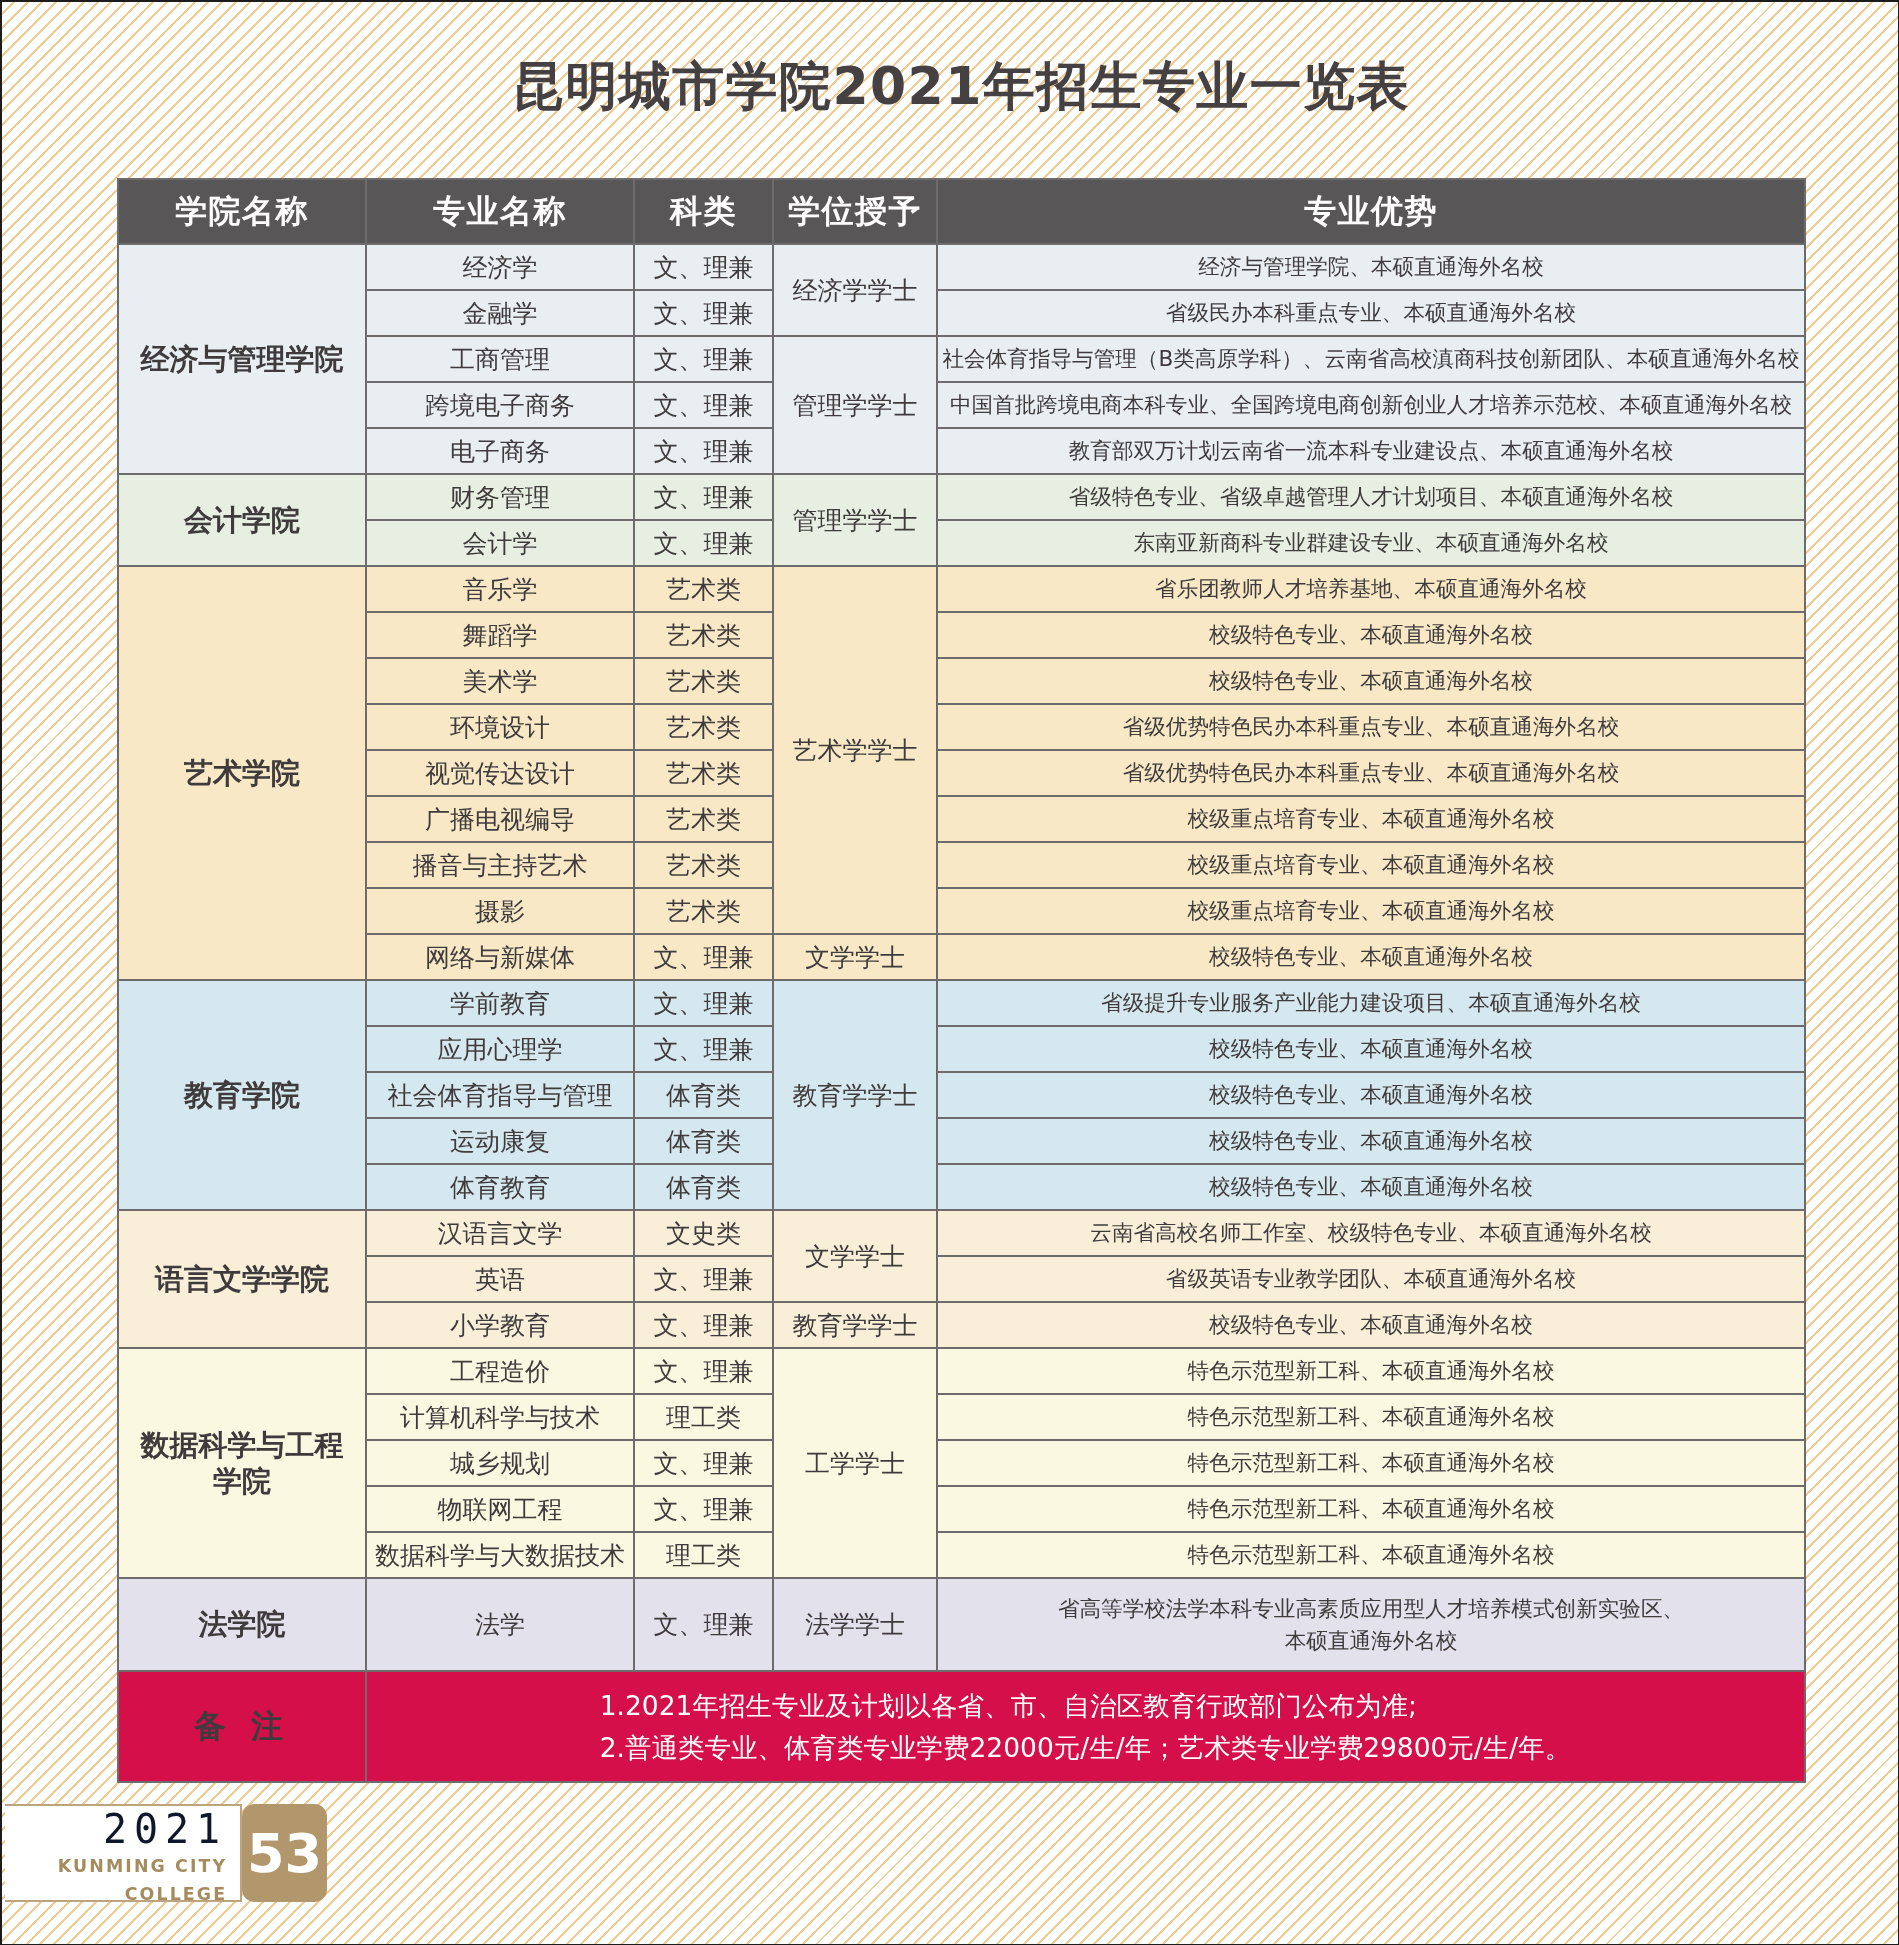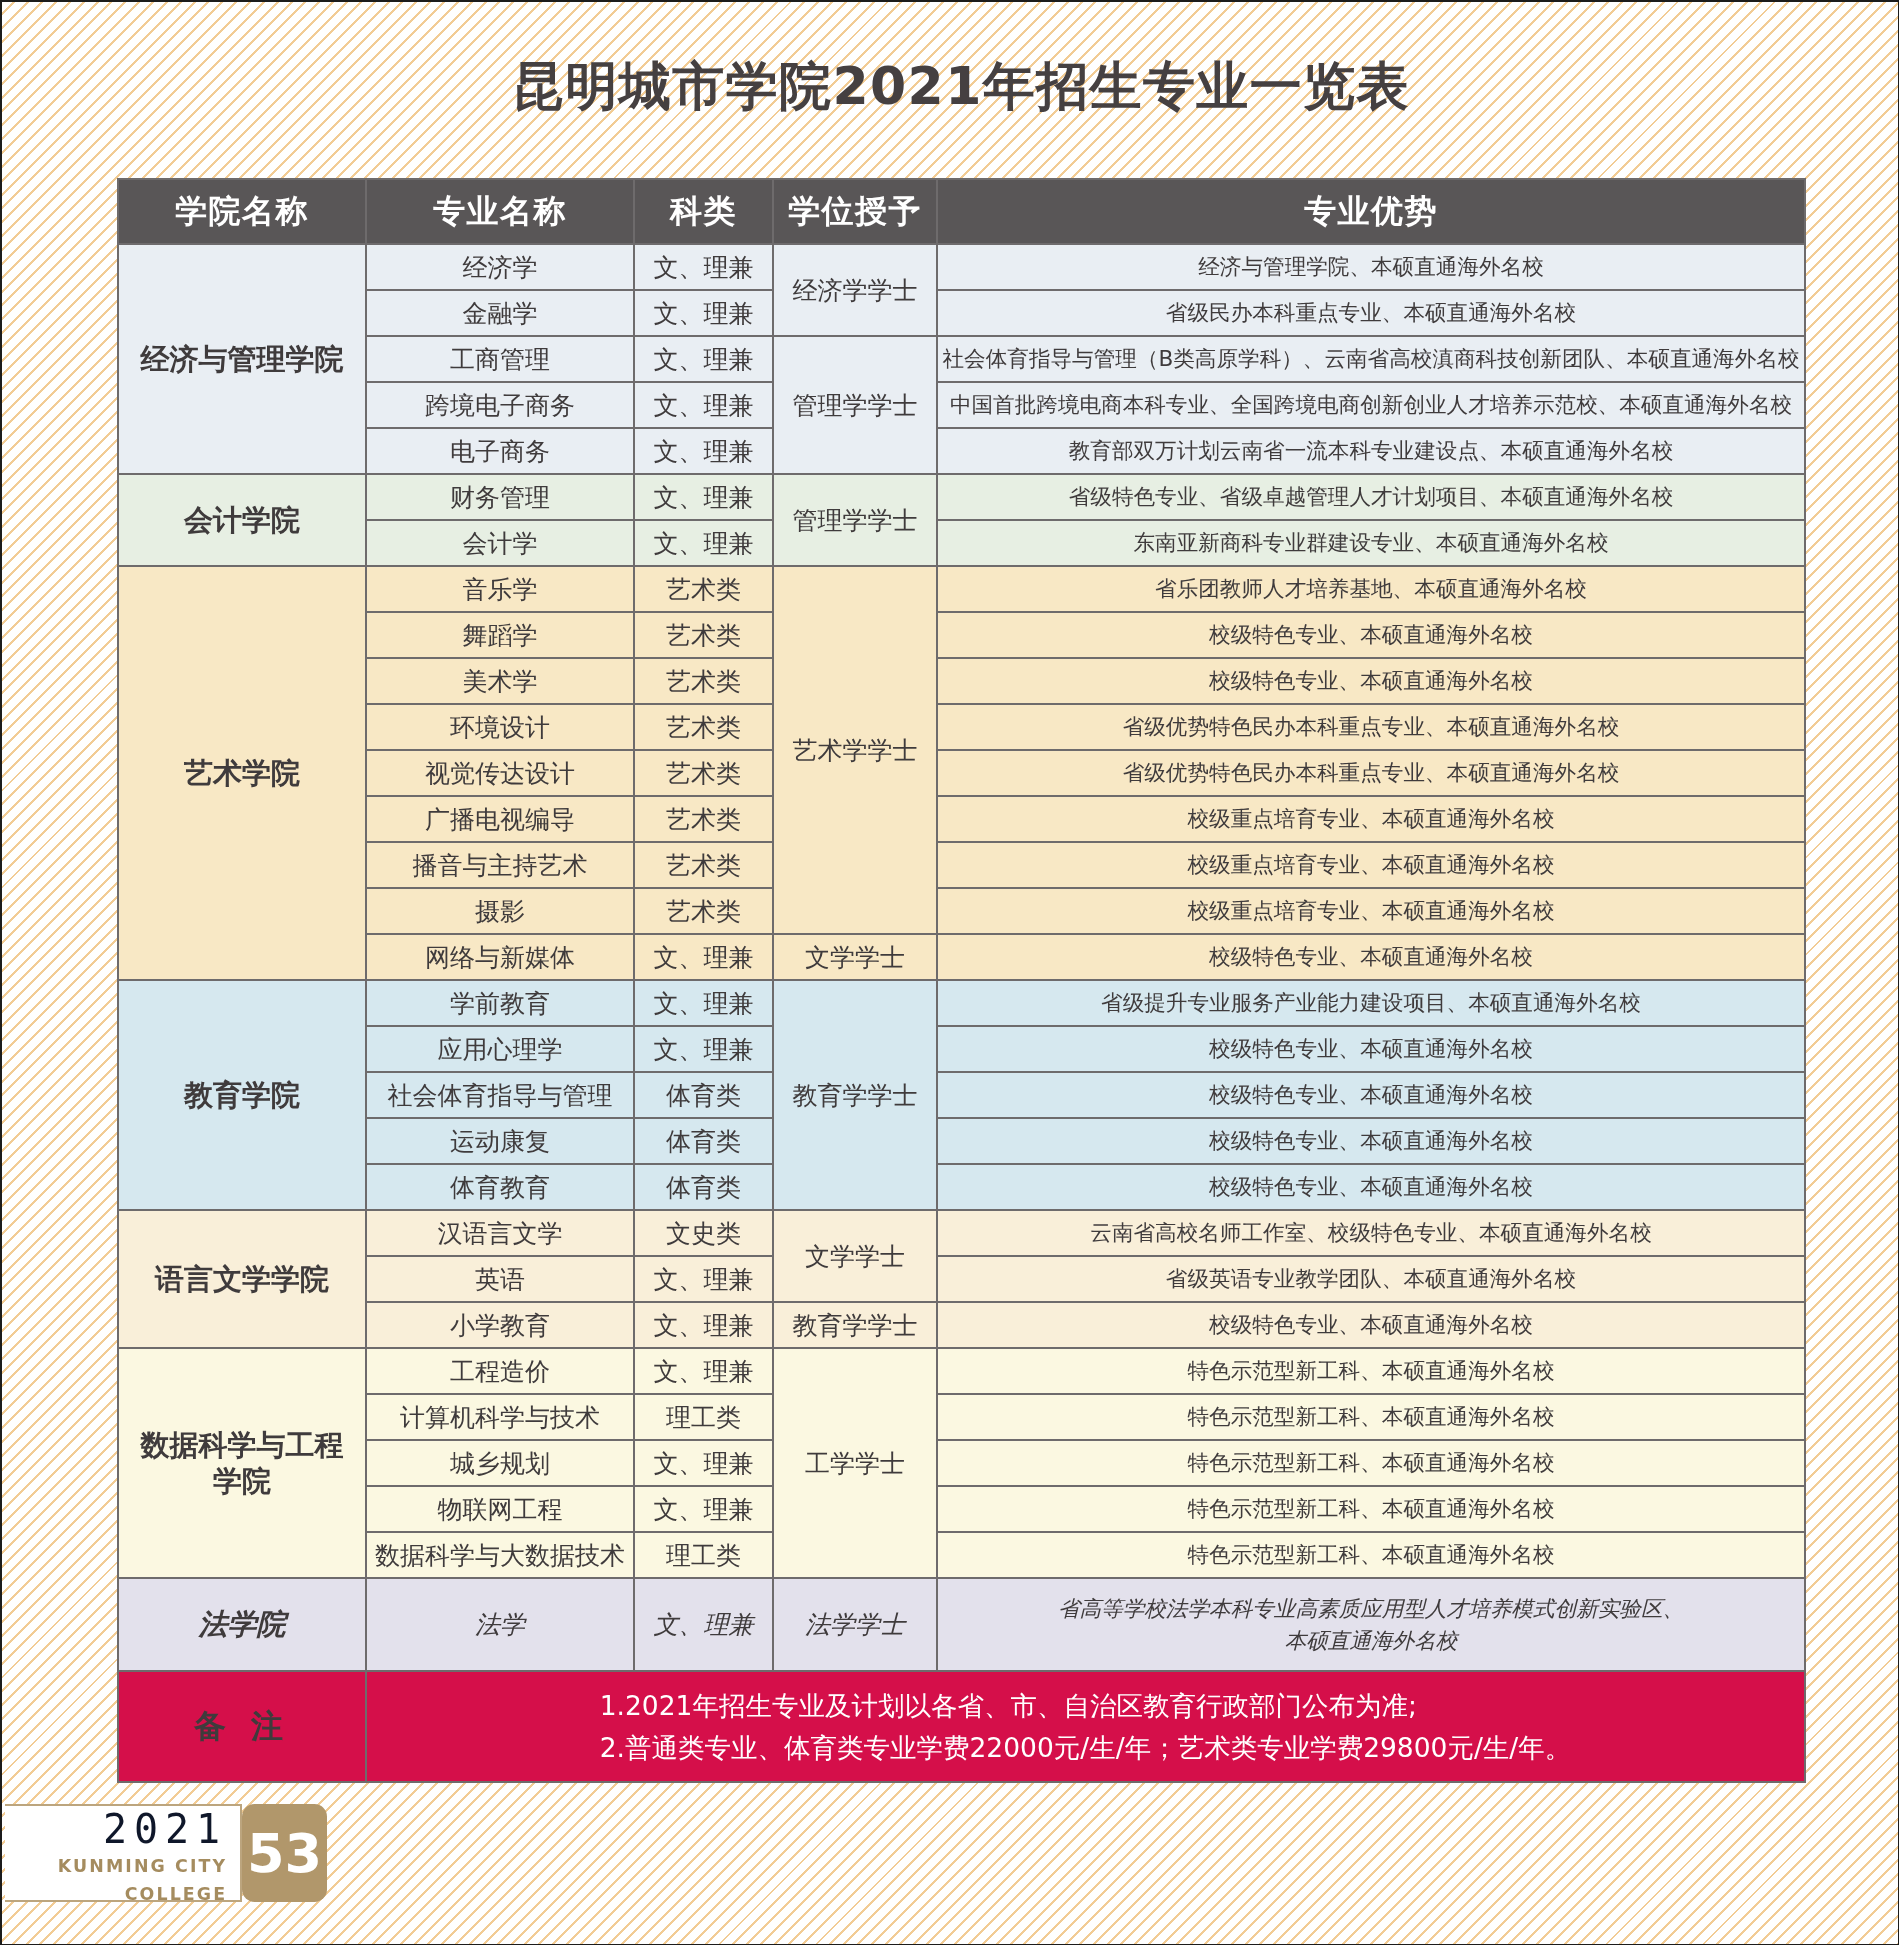--- a/index.html
+++ b/index.html
@@ -29,21 +29,21 @@
     color:#3f3b3c;
     padding:0 4.2px;
     overflow:hidden;
   }
   .admissions th {
     background:#595657; color:#ffffff;
     font-size:32px; font-weight:bold;
     height:63px; letter-spacing:1.4px;
   }
   .admissions tr { height:46px; }
-  tr.tr-law { height:93px;font-style:italic; }
+  tr.tr-law { height:93px; }
   tr.tr-note { height:111px; }
   .college { font-size:29px; font-weight:bold; white-space:pre-line; line-height:1.25; }
   .major  { font-size:25px; }
   .cat    { font-size:25px; }
   .deg    { font-size:25px; }
   .adv    { font-size:21.6px; white-space:pre-line; line-height:1.45; }
   
   .s0 { background:#e9eef3; }
   .s1 { background:#e7efe3; }
   .s2 { background:#f8e8c5; }

